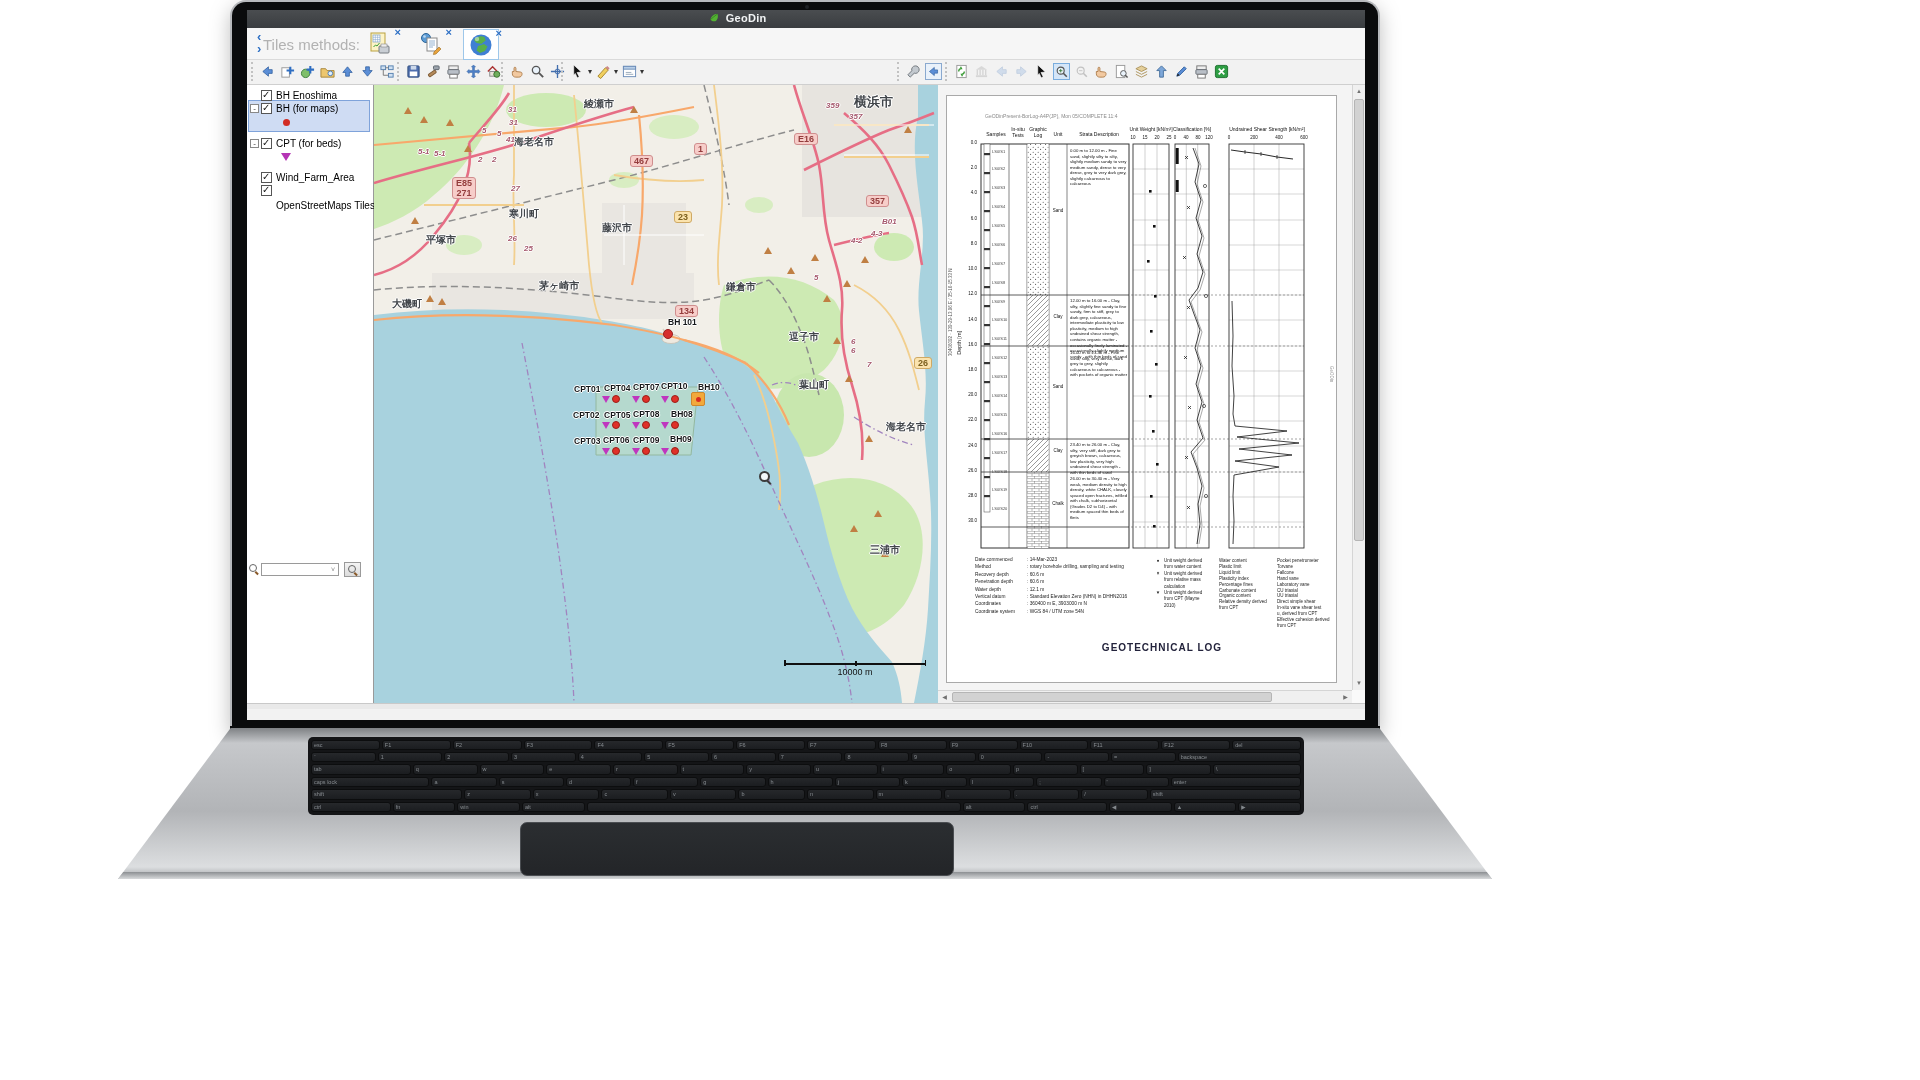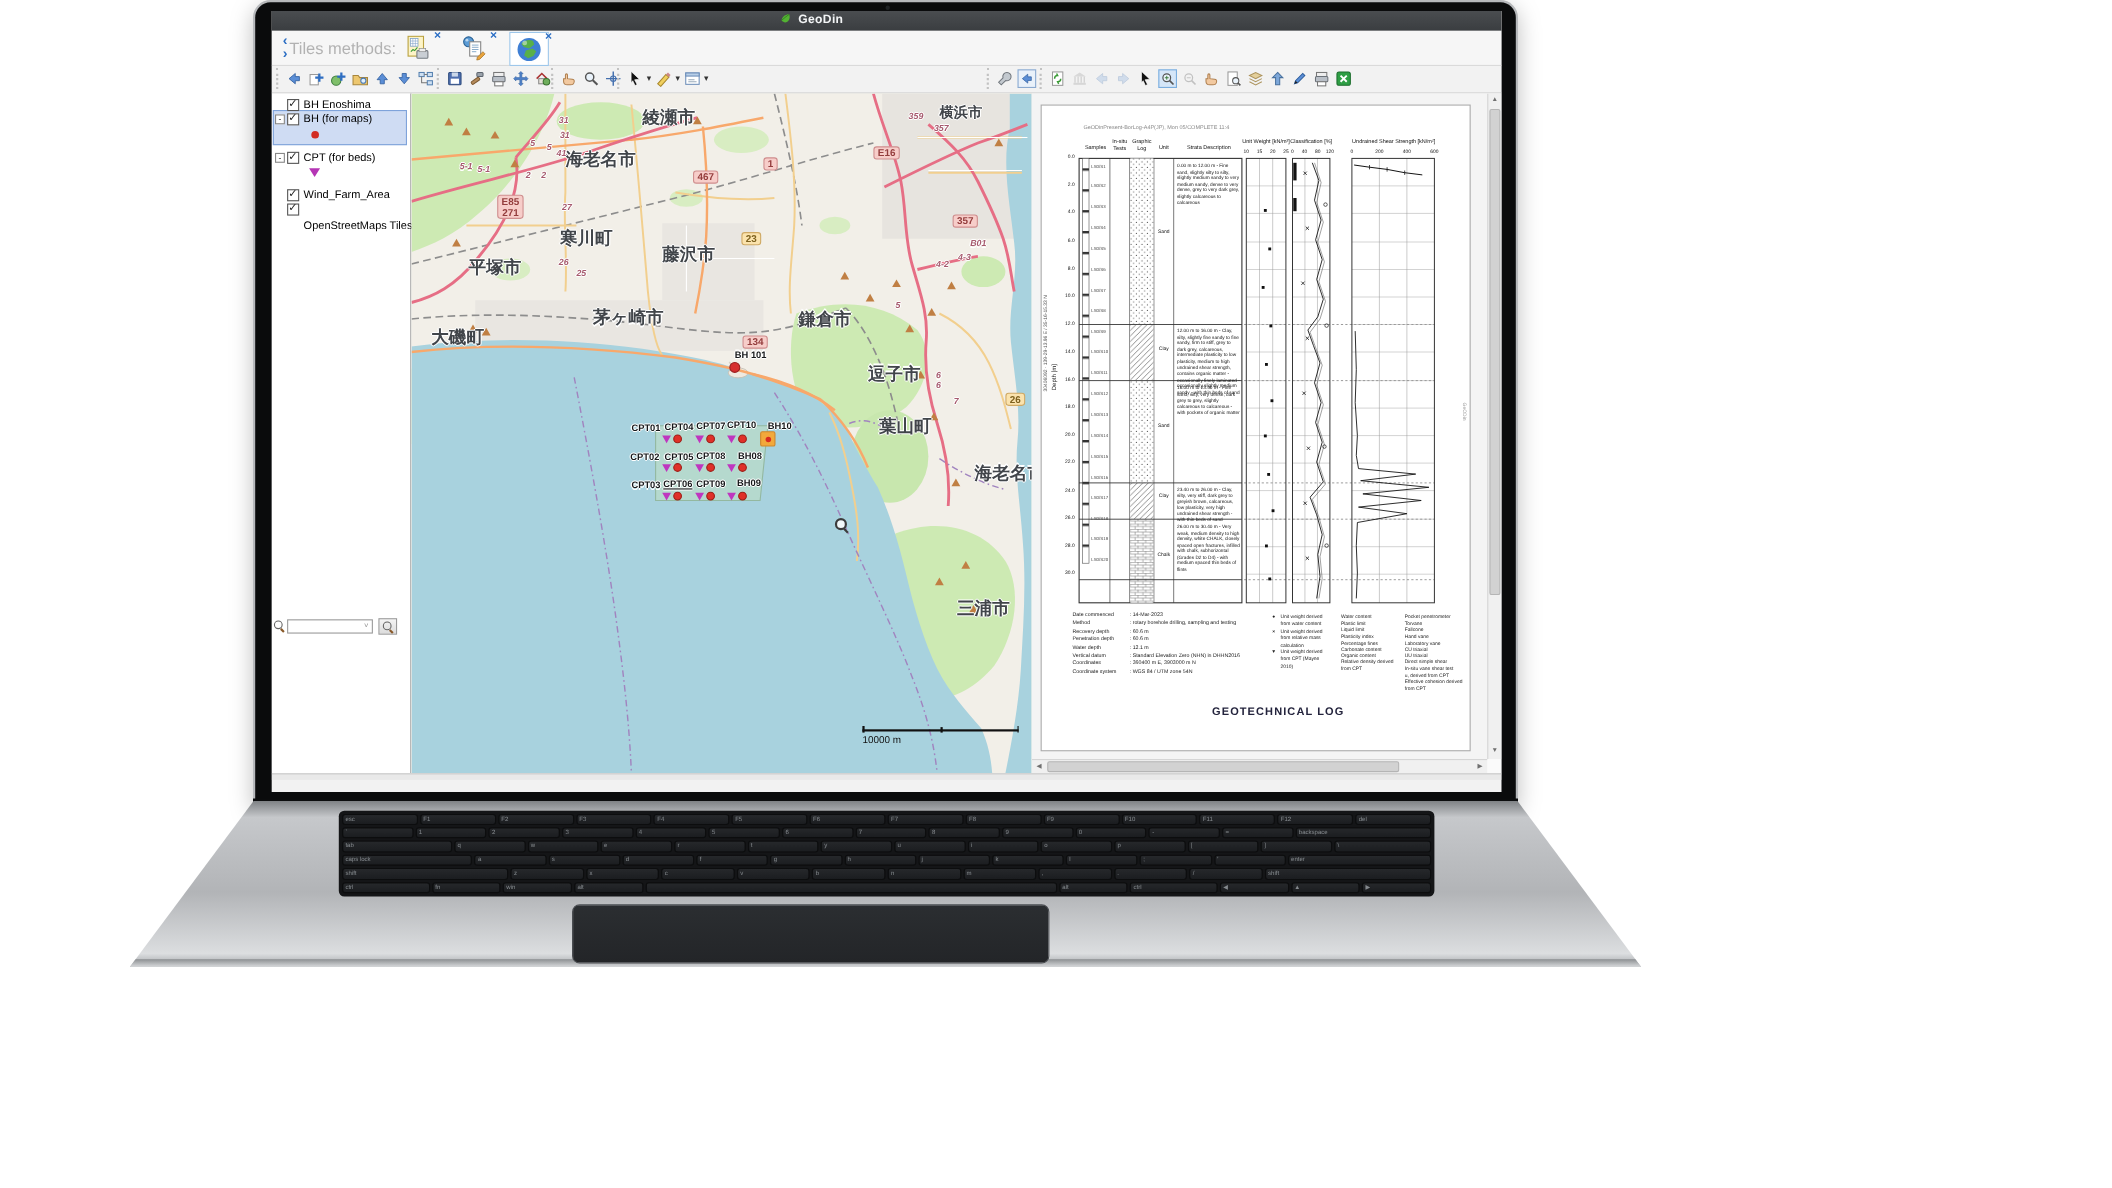--- a/index.html
+++ b/index.html
@@ -67,21 +67,21 @@
   .mag{display:inline-block;width:10px;height:10px;position:relative;}
   .mag::before{content:"";position:absolute;left:0;top:0;width:6px;height:6px;border:1.5px solid #666;border-radius:50%;}
   .mag::after{content:"";position:absolute;left:7px;top:7px;width:4px;height:1.8px;background:#8a5a2a;transform:rotate(45deg);transform-origin:0 0;}
   .search-input{position:absolute;left:14px;width:78px;height:13px;border:1px solid #9a9a9a;font-size:8px;padding:0 8px 0 2px;box-sizing:border-box;}
   .search-caret{position:absolute;left:84px;font-size:7px;color:#888;}
   .search-btn{position:absolute;left:97px;width:17px;height:15px;background:linear-gradient(#f4f4f4,#dcdcdc);
     border:1px solid #9a9a9a;display:flex;align-items:center;justify-content:center;cursor:pointer;box-sizing:border-box;}
 
   
   .map-panel{position:relative;width:564px;overflow:hidden;background:#f2efe8;}
-  .city{position:absolute;font-weight:600;font-size:16px;color:#41454a;white-space:nowrap;
+  .city{position:absolute;font-weight:600;font-size:10px;color:#41454a;white-space:nowrap;
     text-shadow:1px 0 #fff,-1px 0 #fff,0 1px #fff,0 -1px #fff;}
   .city.big{font-size:13px;}
   .rnum{position:absolute;font-style:italic;font-weight:600;font-size:8px;color:#a65a6e;white-space:nowrap;
     text-shadow:1px 0 #fff,-1px 0 #fff,0 1px #fff,0 -1px #fff;}
   .shield{position:absolute;font-weight:700;font-size:9px;padding:0 3px;border-radius:3px;text-align:center;}
   .shield b{display:block;line-height:10px;font-weight:700;}
   .shield b:empty{display:none;}
   .shield.pink{background:#f7cdc9;border:1px solid #cf8e8e;color:#943d3d;}
   .shield.yellow{background:#fbe3ad;border:1px solid #cfa964;color:#7d611f;}
   .peak{position:absolute;width:0;height:0;border-left:4px solid transparent;border-right:4px solid transparent;
@@ -93,21 +93,21 @@
   .pair .dot{width:6px;height:6px;border-radius:50%;background:#e03028;border:1px solid #9c1f18;}
   .sel-marker{position:absolute;width:12px;height:12px;background:#f2a93b;border:1px solid #cf872b;border-radius:2px;
     display:flex;align-items:center;justify-content:center;}
   .sel-marker i{width:5px;height:5px;border-radius:50%;background:#d82c20;}
   .bh101-dot{position:absolute;width:8px;height:8px;border-radius:50%;background:#d62e2e;border:1px solid #992020;}
   .scalebar{position:absolute;width:142px;}
   .scalebar .bar{height:2px;background:#111;position:relative;}
   .scalebar .bar::before,.scalebar .bar::after{content:"";position:absolute;top:-3px;width:1.5px;height:6px;background:#111;}
   .scalebar .bar::before{left:0;} .scalebar .bar::after{right:0;}
   .scalebar .mid{position:absolute;left:50%;top:-2px;width:1.5px;height:5px;background:#111;}
-  .scalebar .slabel{display:block;font-size:9px;color:#111;margin-top:2px;}
+  .scalebar .slabel{display:block;text-align:center;font-size:9px;color:#111;margin-top:2px;}
   .mapcursor{position:absolute;width:11px;height:11px;}
   .mapcursor::before{content:"";position:absolute;width:7px;height:7px;border:2px solid #3c3c3c;border-radius:50%;background:rgba(255,255,255,.85);}
   .mapcursor::after{content:"";position:absolute;left:9px;top:9px;width:5px;height:2px;background:#3c3c3c;transform:rotate(45deg);transform-origin:0 0;}
 
   
   .right-panel{position:relative;flex:1;background:#fafafa;overflow:hidden;}
   .viewer{position:absolute;left:0;top:0;right:13px;bottom:13px;background:#f4f4f4;overflow:hidden;}
   .page-doc{position:absolute;left:8px;top:10px;width:391px;height:588px;background:#fff;border:1px solid #a9a9a9;box-sizing:border-box;}
   .pd-note{position:absolute;left:38px;top:17px;font-size:5px;color:#8a8a8a;white-space:nowrap;}
   .pd-side{position:absolute;left:1px;top:40px;height:220px;width:8px;font-size:4.5px;color:#555;
@@ -647,21 +647,21 @@
             <span class="cptlab" style="left: 200px; top: 299px;">CPT01</span>
                 <span class="cptlab" style="left: 230px; top: 298px;">CPT04</span>
                 <span class="cptlab" style="left: 259px; top: 297px;">CPT07</span>
                 <span class="cptlab" style="left: 287px; top: 296px;">CPT10</span>
                 <span class="cptlab" style="left: 324px; top: 297px;">BH10</span>
                 <span class="cptlab" style="left: 199px; top: 325px;">CPT02</span>
                 <span class="cptlab" style="left: 230px; top: 325px;">CPT05</span>
                 <span class="cptlab" style="left: 259px; top: 324px;">CPT08</span>
                 <span class="cptlab" style="left: 297px; top: 324px;">BH08</span>
                 <span class="cptlab" style="left: 200px; top: 351px;">CPT03</span>
-                <span class="cptlab" style="left: 229px; top: 350px; text-decoration: underline;">CPT06</span>
+                <span class="cptlab" style="left: 229px; top: 350px;">CPT06</span>
                 <span class="cptlab" style="left: 259px; top: 350px;">CPT09</span>
                 <span class="cptlab" style="left: 296px; top: 349px;">BH09</span>
               </div>
             <div class="abs" style="left:0;top:0">
 
             <span class="pair" style="left: 228px; top: 310px;">
                   <i class="tri"></i>
                   <i class="dot"></i>
                 </span>
                 <span class="pair" style="left: 258px; top: 310px;">

